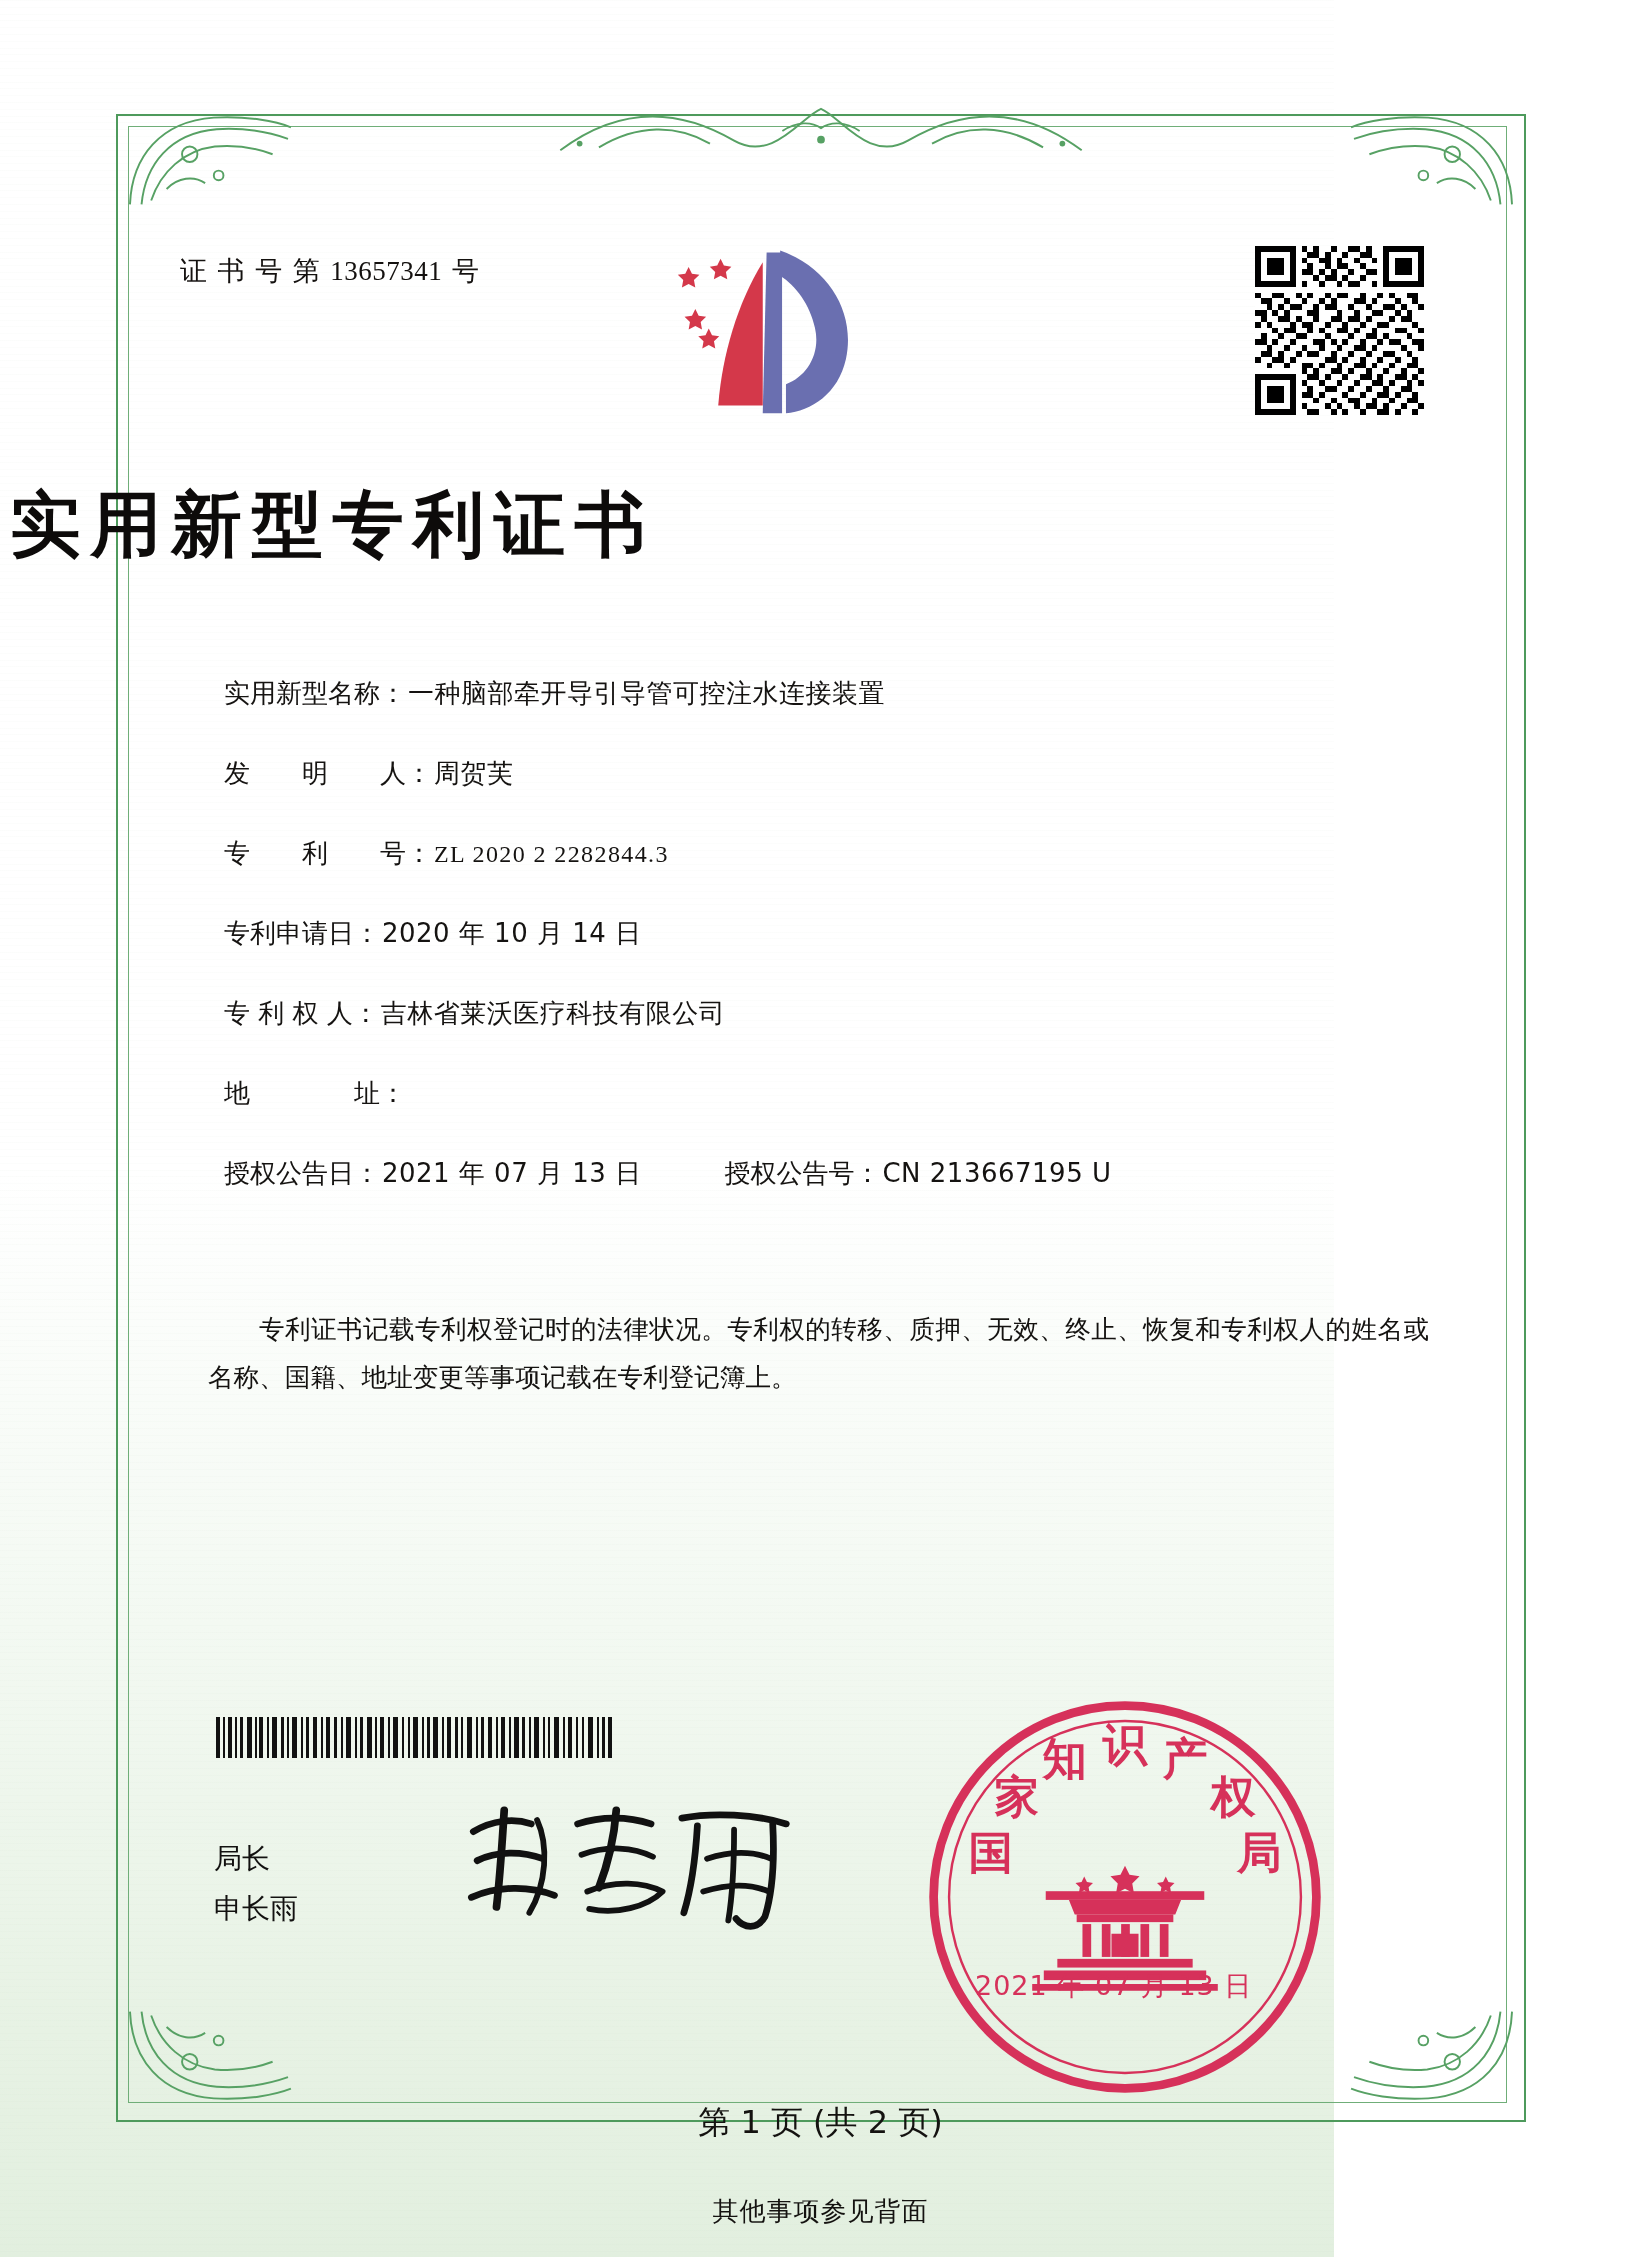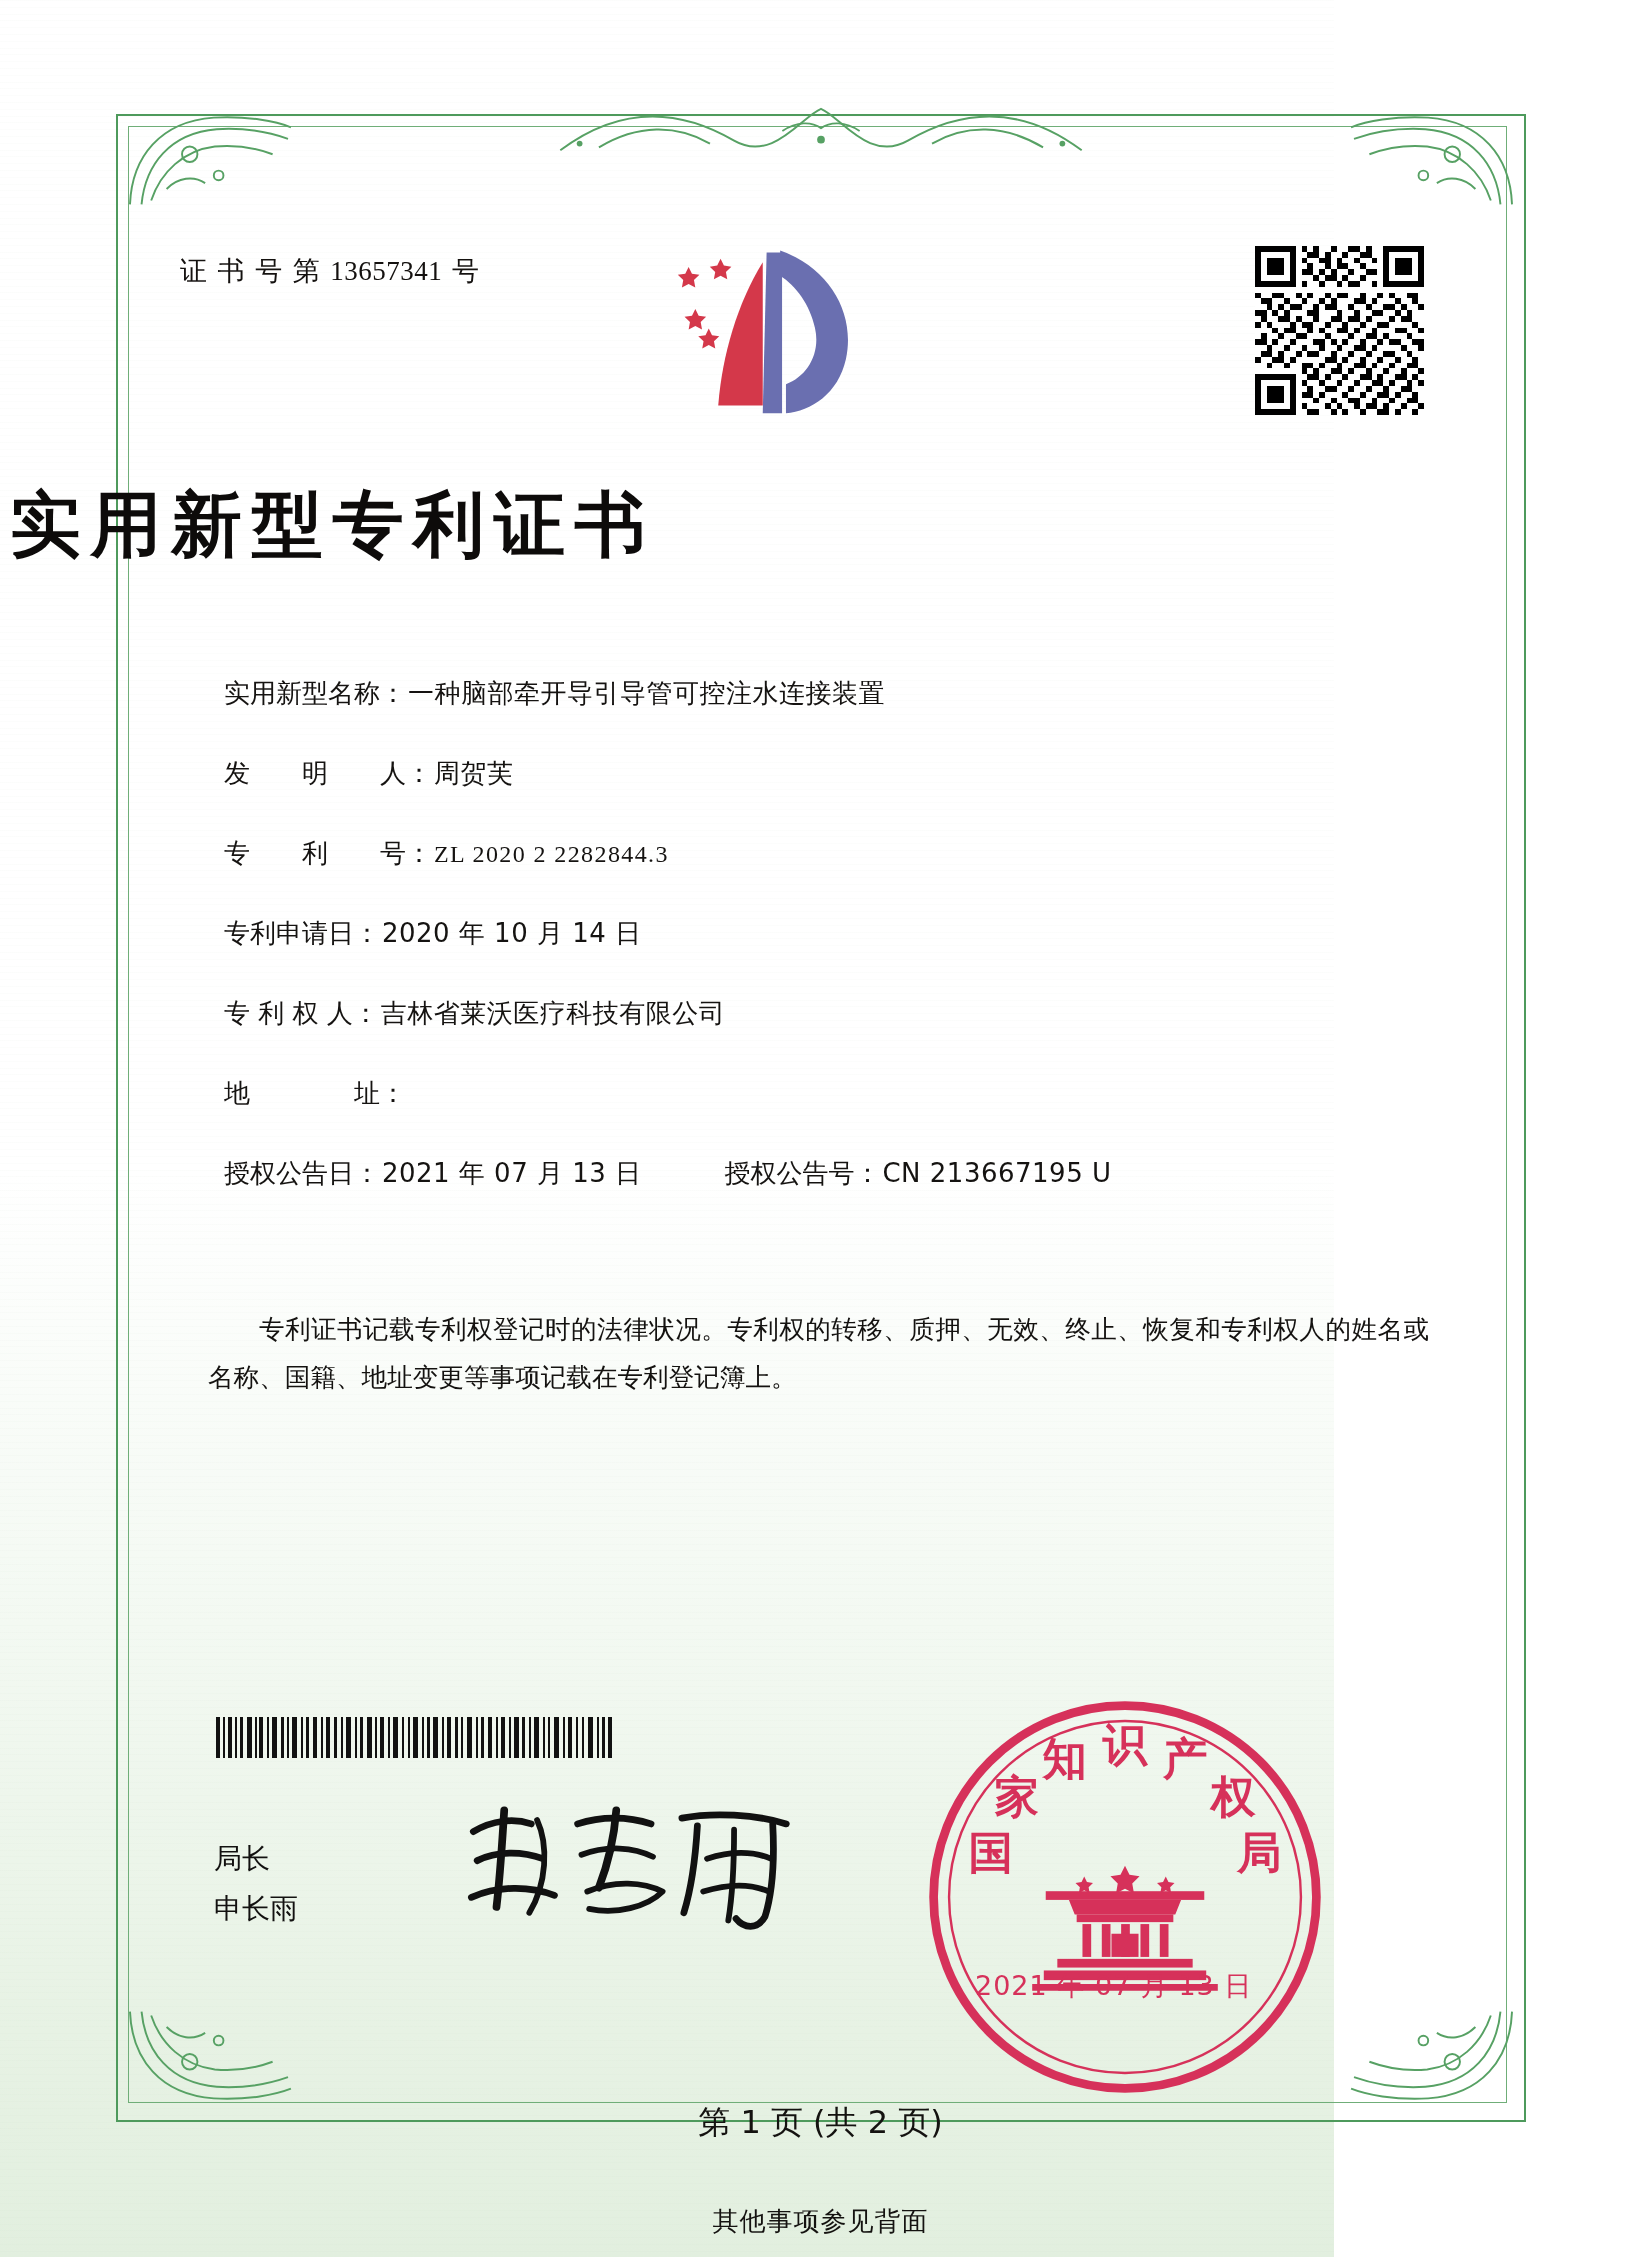--- a/index.html
+++ b/index.html
@@ -209,21 +209,20 @@
   }
   .back-note {
     position: absolute;
     left: 0; top: 2194px;
     width: 1641px;
     text-align: center;
     font-family: "DejaVu Sans", sans-serif;
     font-size: 26px;
     color: #141210;
     letter-spacing: 1px;
-    margin-top: 10px;
   }
 </style>
 </head>
 <body>
 
 <div class="page">
   <div class="paper-texture"></div>
 
   <div class="frame-outer"></div>
   <div class="frame-inner"></div>

